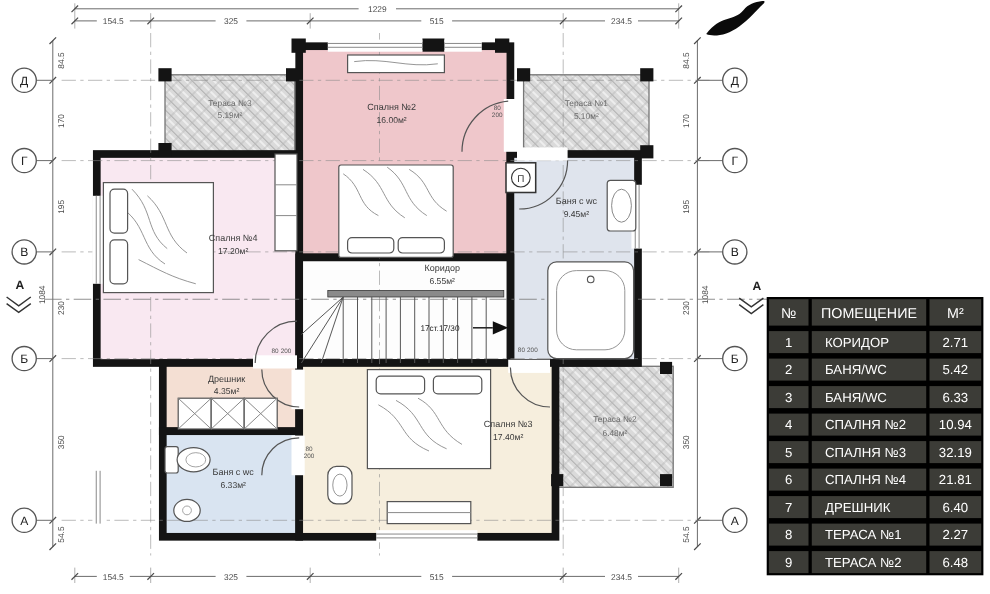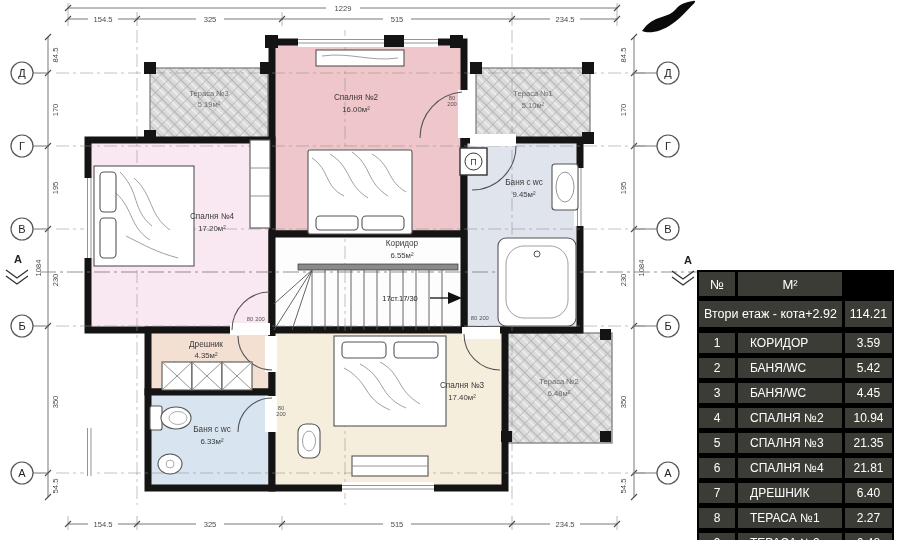--- a/index.html
+++ b/index.html
@@ -412,50 +412,47 @@
       <text class="tl" x="559" y="396" text-anchor="middle">6.48м²</text>
     </g>
   </g>
 
   <path d="M642,31 C655,13 667,20 676,9 C680,4 686,2 693,1 C695,0.5 696,1.5 694,3.5 C686,11 682,17 672,24 C661,32 649,34 642,31 Z M663,23 C671,17 677,11 683,4 L685,6 C679,13 672,20 665,25 Z" fill="#0a0a0a"></path>
 </svg>
 
 <div class="legend">
   <div class="row3 t-head">
     <div class="c">№</div>
+    <div class="c">ПОМЕЩЕНИЕ</div>
     <div class="c">М²</div>
-  </div>
-  <div class="row2 t-sum">
-    <div class="c">Втори етаж - кота+2.92</div>
-    <div class="c">114.21</div>
   </div>
   <div class="row3 t-row">
     <div class="c">1</div>
     <div class="c room-c">КОРИДОР</div>
-    <div class="c">3.59</div>
+    <div class="c">2.71</div>
   </div>
   <div class="row3 t-row">
     <div class="c">2</div>
     <div class="c room-c">БАНЯ/WC</div>
     <div class="c">5.42</div>
   </div>
   <div class="row3 t-row">
     <div class="c">3</div>
     <div class="c room-c">БАНЯ/WC</div>
-    <div class="c">4.45</div>
+    <div class="c">6.33</div>
   </div>
   <div class="row3 t-row">
     <div class="c">4</div>
     <div class="c room-c">СПАЛНЯ №2</div>
     <div class="c">10.94</div>
   </div>
   <div class="row3 t-row">
     <div class="c">5</div>
     <div class="c room-c">СПАЛНЯ №3</div>
-    <div class="c">21.35</div>
+    <div class="c">32.19</div>
   </div>
   <div class="row3 t-row">
     <div class="c">6</div>
     <div class="c room-c">СПАЛНЯ №4</div>
     <div class="c">21.81</div>
   </div>
   <div class="row3 t-row">
     <div class="c">7</div>
     <div class="c room-c">ДРЕШНИК</div>
     <div class="c">6.40</div>

